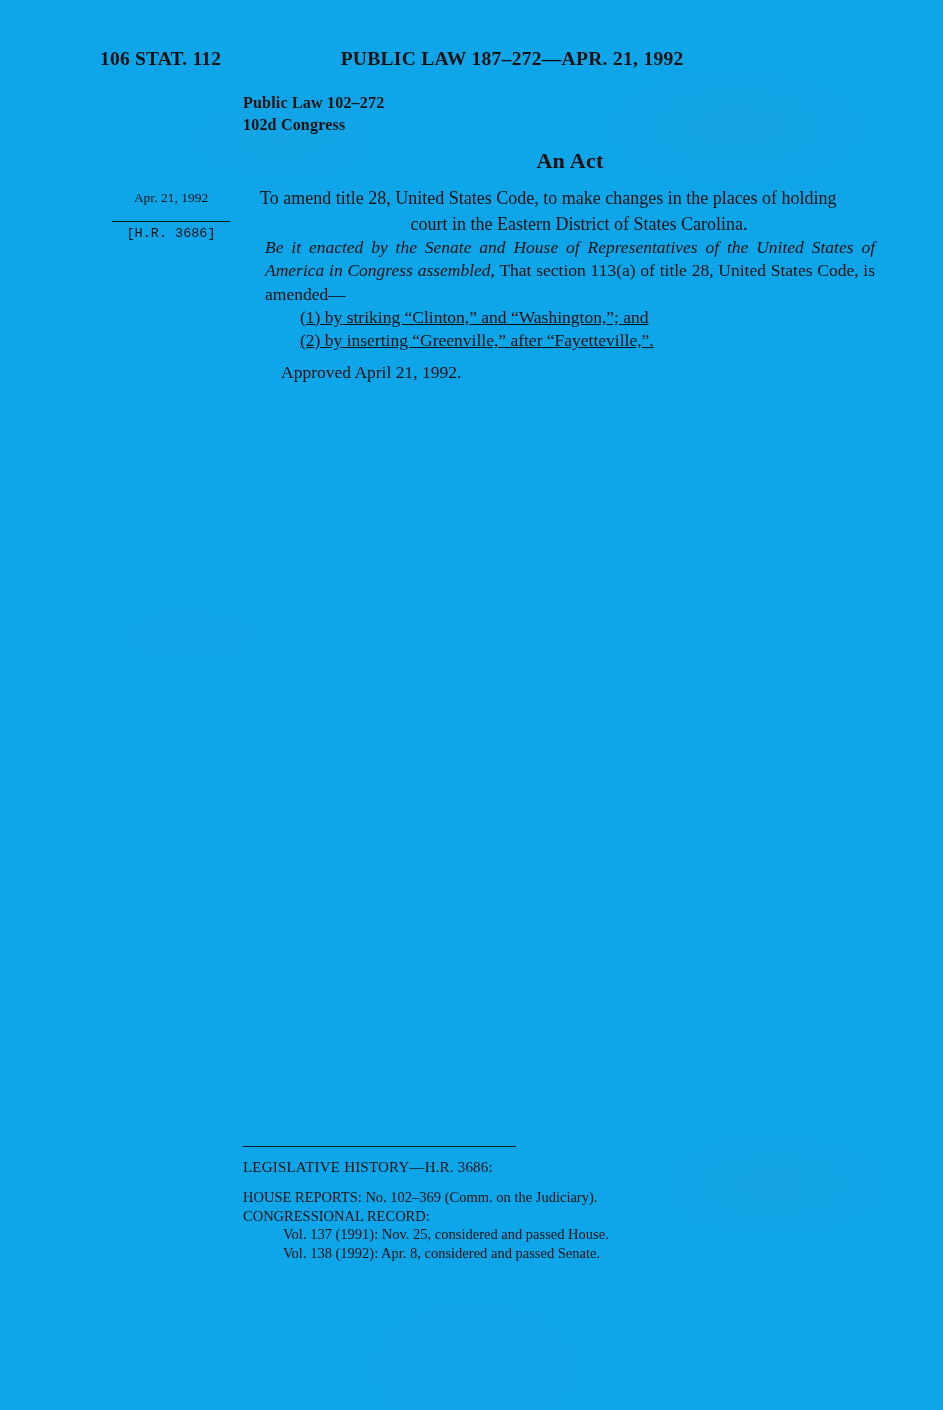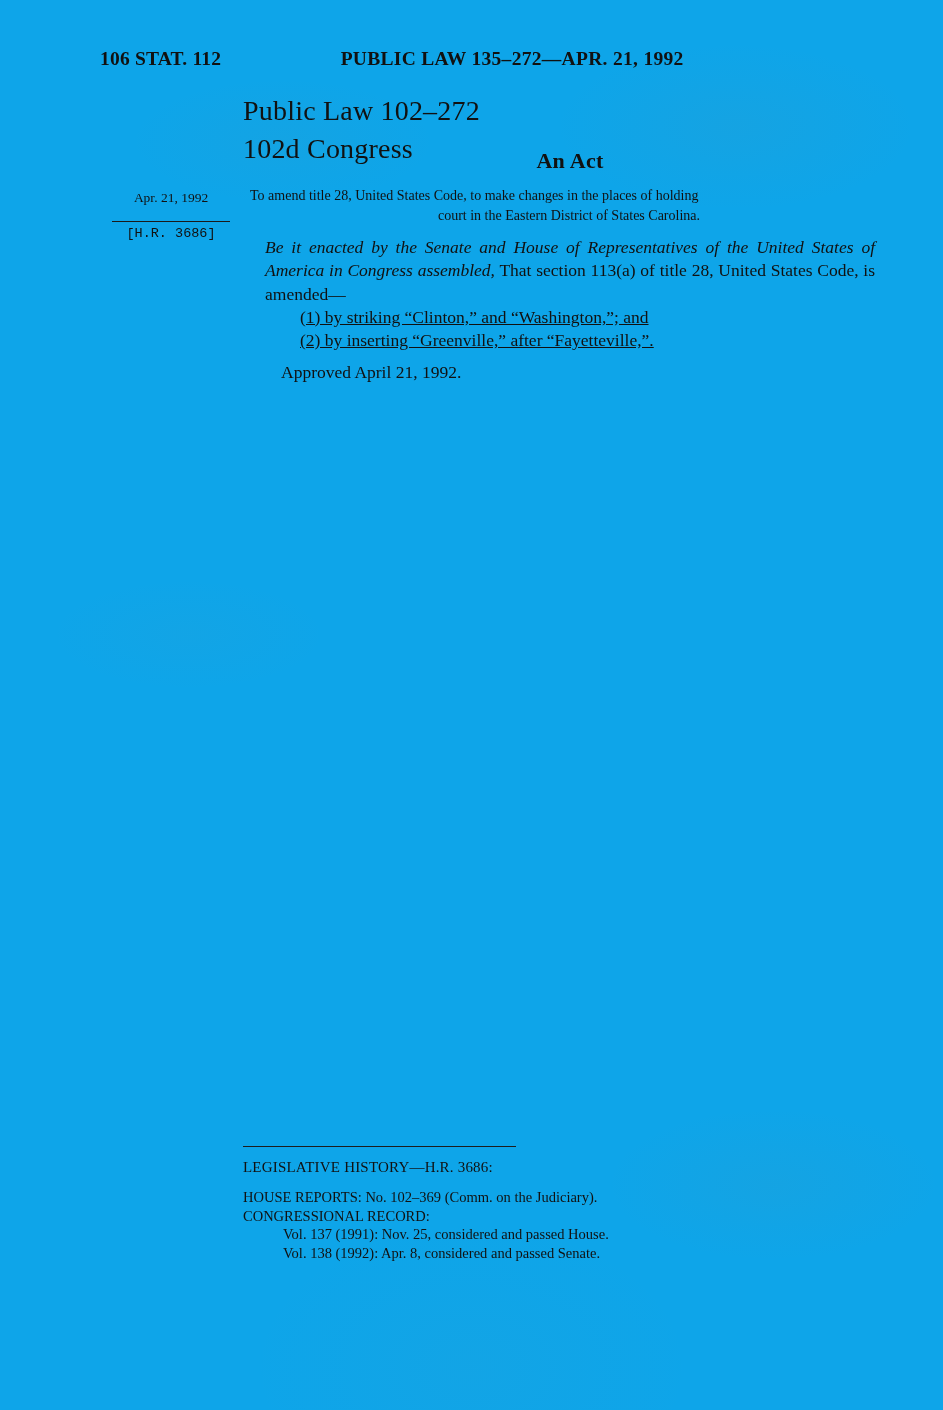--- a/index.html
+++ b/index.html
@@ -53,22 +53,22 @@
     font-size: 19.5px;
     font-weight: bold;
     letter-spacing: 0.3px;
     padding-right: 40px;
   }
 
   .law-title {
     position: absolute;
     top: 92px;
     left: 243px;
-    font-size: 28px;
-    font-weight: normal;
+    font-size: 16px;
+    font-weight: bold;
     line-height: 1.35;
     letter-spacing: 0.2px;
   }
 
   .act-head {
     position: absolute;
     top: 148px;
     left: 247px;
     width: 646px;
     text-align: center;
@@ -93,23 +93,23 @@
   }
   .sidenote .bill-no {
     display: block;
     margin-top: 2px;
     font-family: Liberation Mono, monospace;
   }
 
   .longtitle {
     position: absolute;
     top: 186px;
-    left: 250px;
+    left: 260px;
     width: 638px;
-    font-size: 14px;
+    font-size: 18px;
     line-height: 1.42;
     text-align: justify;
   }
   .longtitle .l2 {
     display: block;
     text-align: center;
   }
 
   .enacting {
     position: absolute;
@@ -169,21 +169,21 @@
   }
 </style>
 </head>
 <body>
 
 <div class="page">
   <div class="paper-noise"></div>
 
   <div class="running-head">
     <div class="stat-left">106 STAT. 112</div>
-    <div class="stat-center">PUBLIC LAW 135–272—APR. 21, 1992</div>
+    <div class="stat-center">PUBLIC LAW 187–272—APR. 21, 1992</div>
   </div>
 
   <div class="law-title">
     <div>Public Law 102–272</div>
     <div>102d Congress</div>
   </div>
 
   <div class="act-head">An Act</div>
 
   <div class="sidenote">

